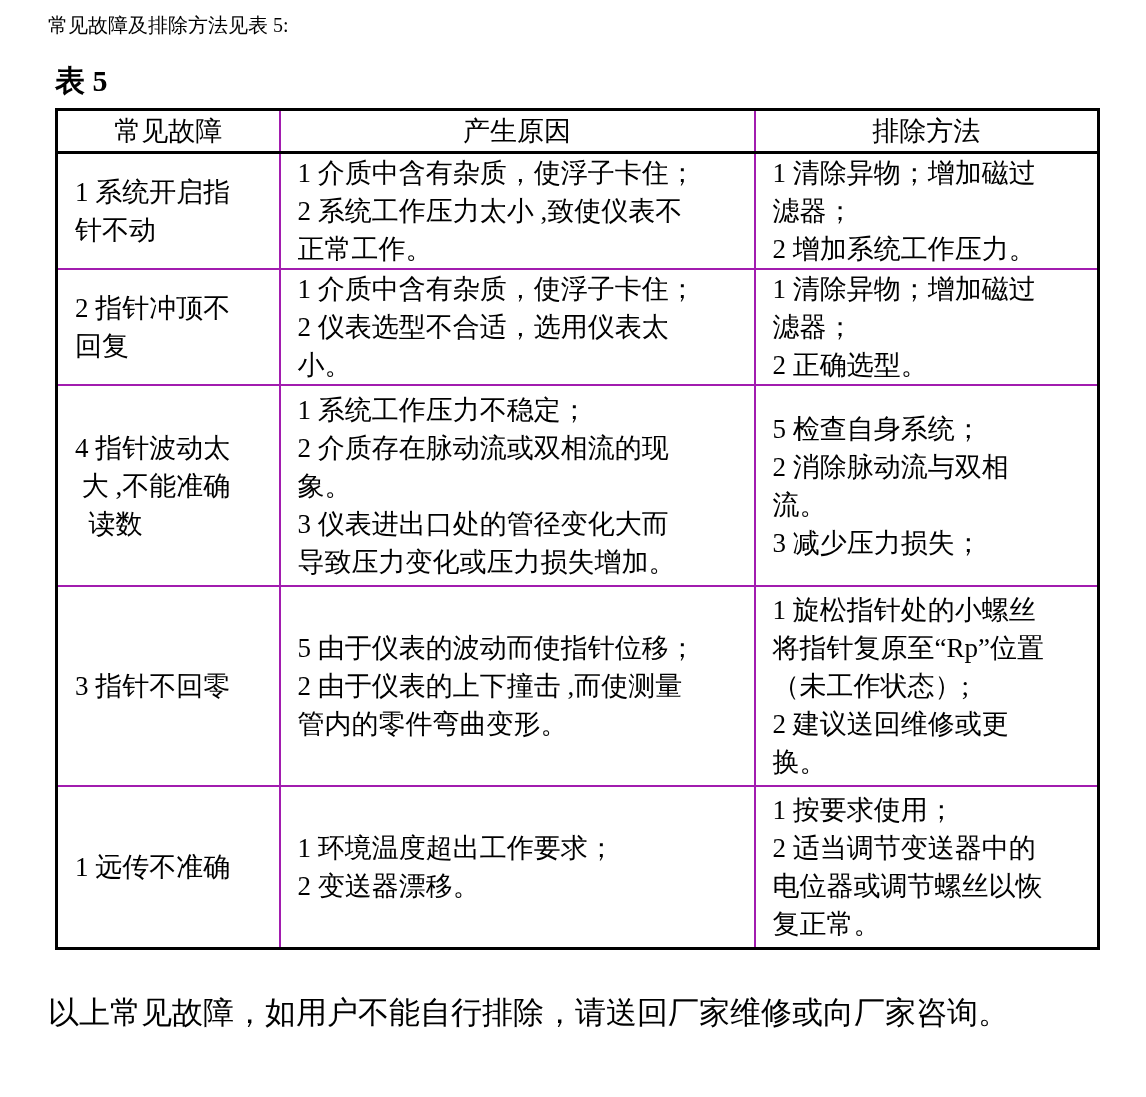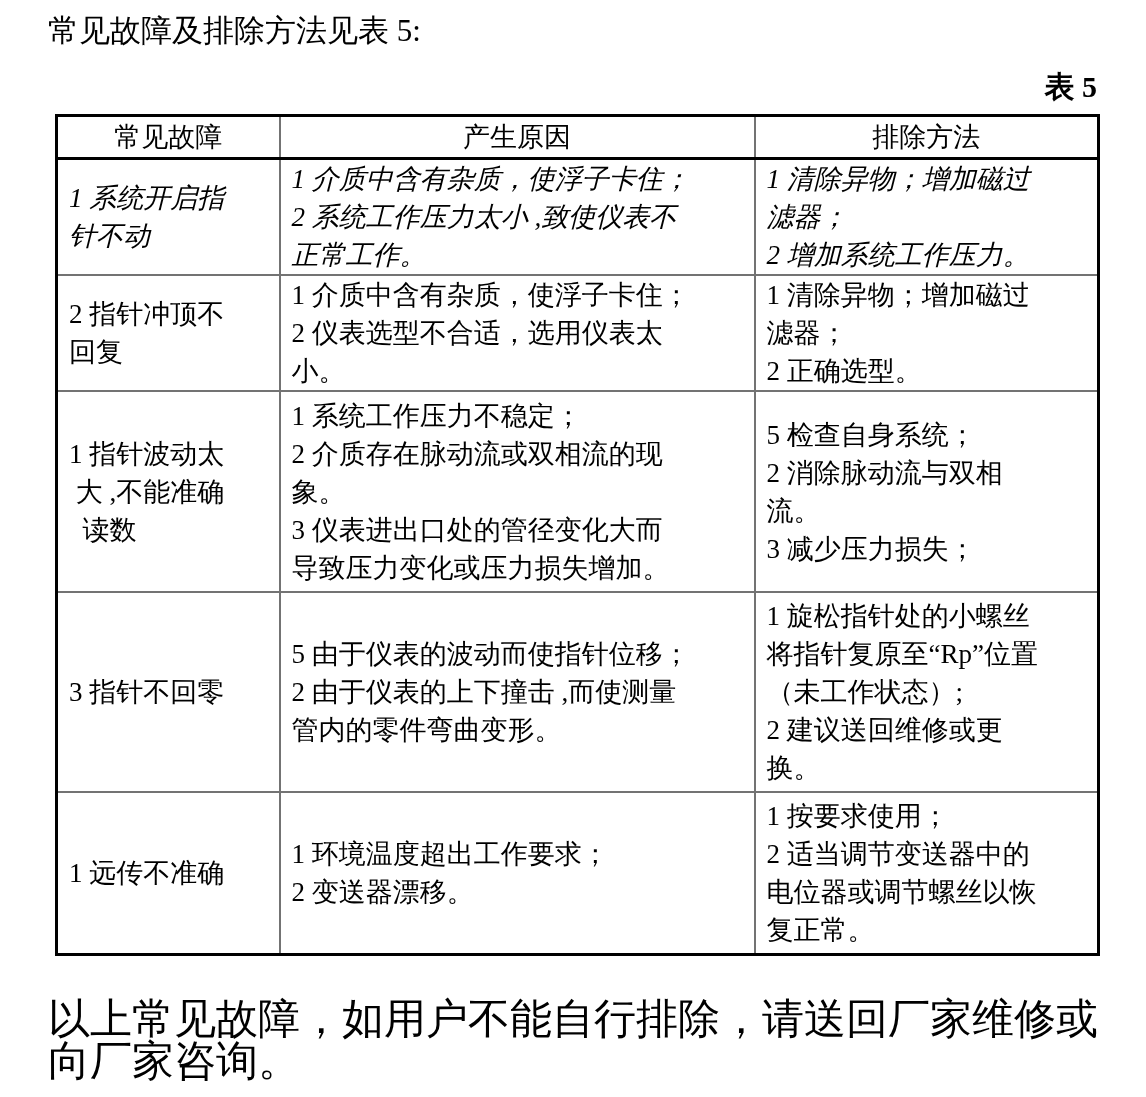--- a/index.html
+++ b/index.html
@@ -9,70 +9,70 @@
     color: #000000;
     font-family: "Liberation Serif", "DejaVu Serif", serif;
   }
   body {
     width: 1146px;
     height: 1097px;
     overflow: hidden;
     position: relative;
   }
   .intro {
-    margin: 10px 0 0 48px;
-    font-size: 31px;
+    margin: 4px 0 0 48px;
+    font-size: 20px;
     line-height: 42px;
     white-space: pre-wrap;
   }
   .table-title {
     width: 1042px;
     margin: 16px 0 0 55px;
-    text-align: right;
+    text-align: left;
     font-size: 30px;
     font-weight: bold;
     line-height: 38px;
   }
   table.fault-table {
     border-collapse: collapse;
     table-layout: fixed;
     width: 1042px;
     margin: 8px 0 0 55px;
     border: 3px solid #000;
   }
   table.fault-table col.c1 { width: 223px; }
   table.fault-table col.c2 { width: 475px; }
   table.fault-table col.c3 { width: 344px; }
   table.fault-table th,
   table.fault-table td {
-    border: 2px solid #737373;
+    border: 2px solid #a21caf;
     font-size: 27px;
     line-height: 38px;
     font-weight: normal;
     vertical-align: middle;
-    padding: 0 11px;
+    padding: 0 17px;
     white-space: pre-wrap;
     overflow: hidden;
   }
   table.fault-table th {
     text-align: center;
     height: 40px;
     border-bottom: 3px solid #000;
   }
   table.fault-table td {
     text-align: left;
   }
-  tr.r1 { height: 110px; font-style: italic; }
+  tr.r1 { height: 110px; }
   tr.r2 { height: 114px; font-family: Liberation Serif, serif; }
   tr.r3 { height: 201px; }
   tr.r4 { height: 200px; }
   tr.r5 { height: 162px; }
   .footer {
     margin: 42px 48px 0 48px;
-    font-size: 42px;
+    font-size: 31px;
     line-height: 42px;
     white-space: pre-wrap;
   }
 </style>
 </head>
 <body>
 
 <div class="intro">常见故障及排除方法见表 5:</div>
 
 <div class="table-title">表 5</div>
@@ -105,21 +105,21 @@
       <td>2 指针冲顶不
 回复</td>
       <td>1 介质中含有杂质，使浮子卡住；
 2 仪表选型不合适，选用仪表太
 小。</td>
       <td>1 清除异物；增加磁过
 滤器；
 2 正确选型。</td>
     </tr>
     <tr class="r3">
-      <td>1 指针波动太
+      <td>4 指针波动太
  大 ,不能准确
   读数</td>
       <td>1 系统工作压力不稳定；
 2 介质存在脉动流或双相流的现
 象。
 3 仪表进出口处的管径变化大而
 导致压力变化或压力损失增加。</td>
       <td>5 检查自身系统；
 2 消除脉动流与双相
 流。

